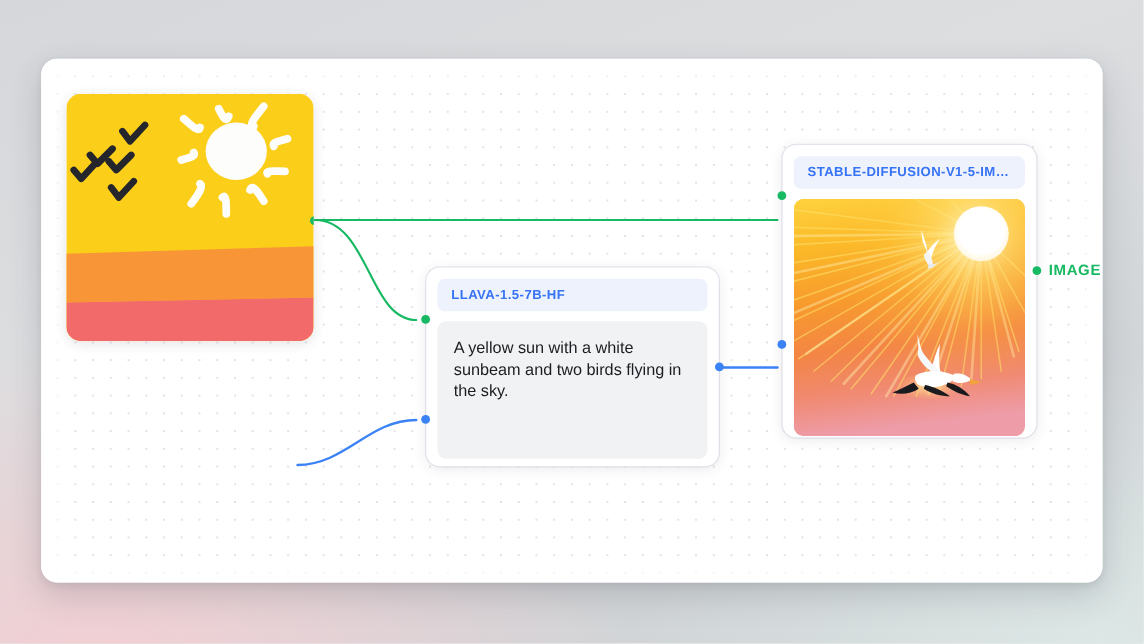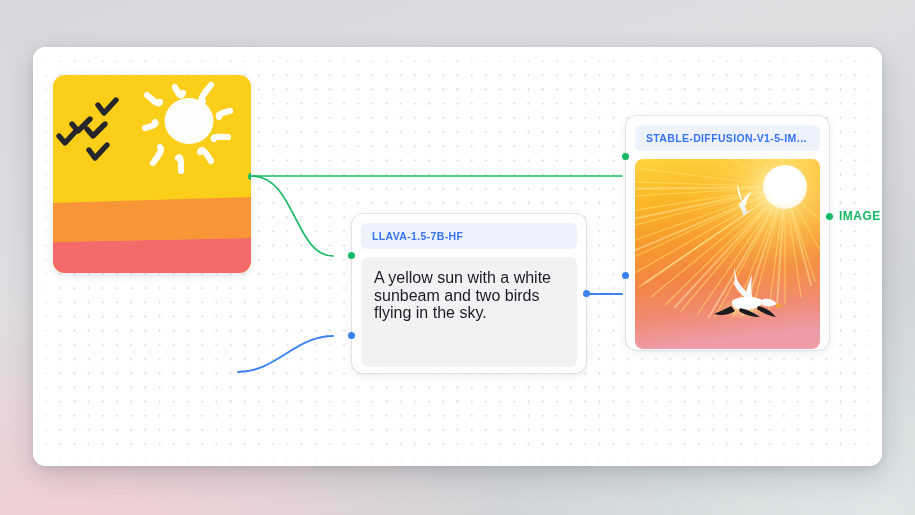--- a/index.html
+++ b/index.html
@@ -83,21 +83,21 @@
     padding: 7px 11px;
     white-space: nowrap;
     overflow: hidden;
     text-overflow: ellipsis;
   }
 
   .node-body {
     background: #f1f2f4;
     border-radius: 7px;
     color: #1c1d20;
-    font-size: 16px;
+    font-size: 13px;
     line-height: 17.5px;
   }
 
   
   .port {
     position: absolute;
     width: 7px;
     height: 7px;
     border-radius: 50%;
     z-index: 6;
@@ -138,21 +138,21 @@
   }
   #prompt-node .node-body {
     width: 100%;
     height: 100%;
     box-sizing: border-box;
     padding: 16px 14px;
   }
 
   
   #llava-node {
-    left: 319px;
+    left: 308px;
     top: 167px;
     width: 234px;
     height: 159px;
     padding: 9px;
     box-sizing: border-box;
   }
   #llava-node .node-body {
     margin-top: 8px;
     height: 110px;
     box-sizing: border-box;

